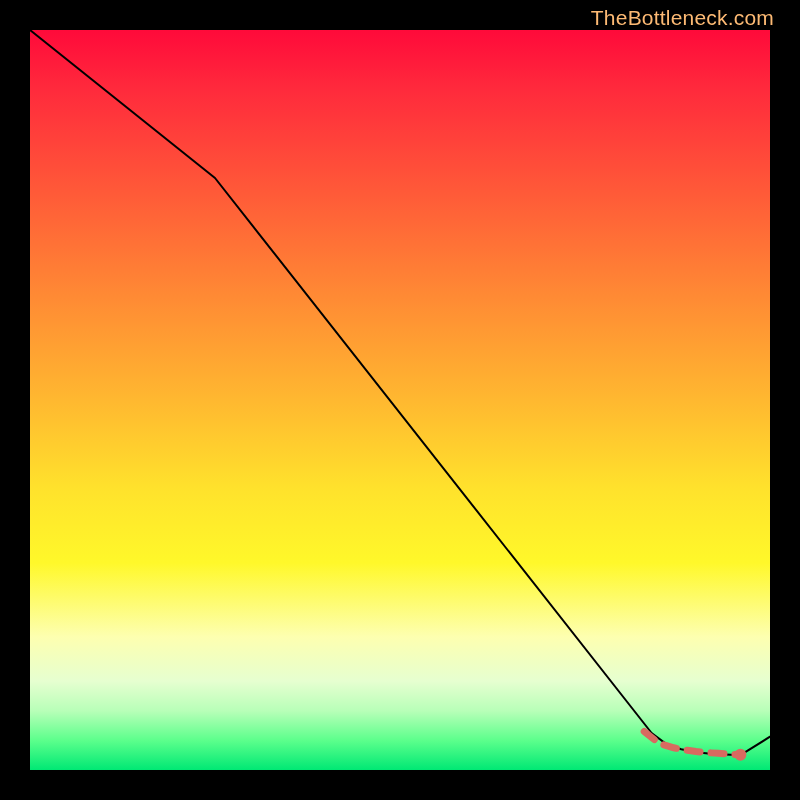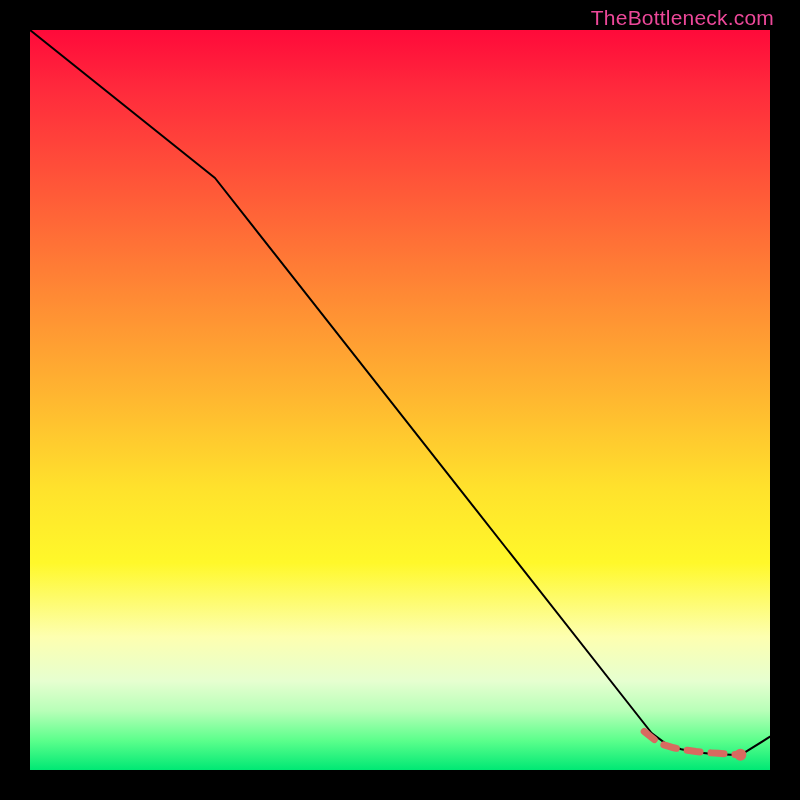--- a/index.html
+++ b/index.html
@@ -37,21 +37,21 @@
       #e6ffd0 88%,
       #b8ffb8 92%,
       #5cff8c 96%,
       #00e874 100%
     );
   }
   .brand {
     position: absolute;
     top: 6px;
     right: 26px;
-    color: #ec4899;
+    color: #fdba74;
     font-size: 21px;
     font-weight: 500;
     letter-spacing: 0.2px;
   }
   svg.overlay {
     position: absolute;
     left: 0;
     top: 0;
     width: 740px;
     height: 740px;

